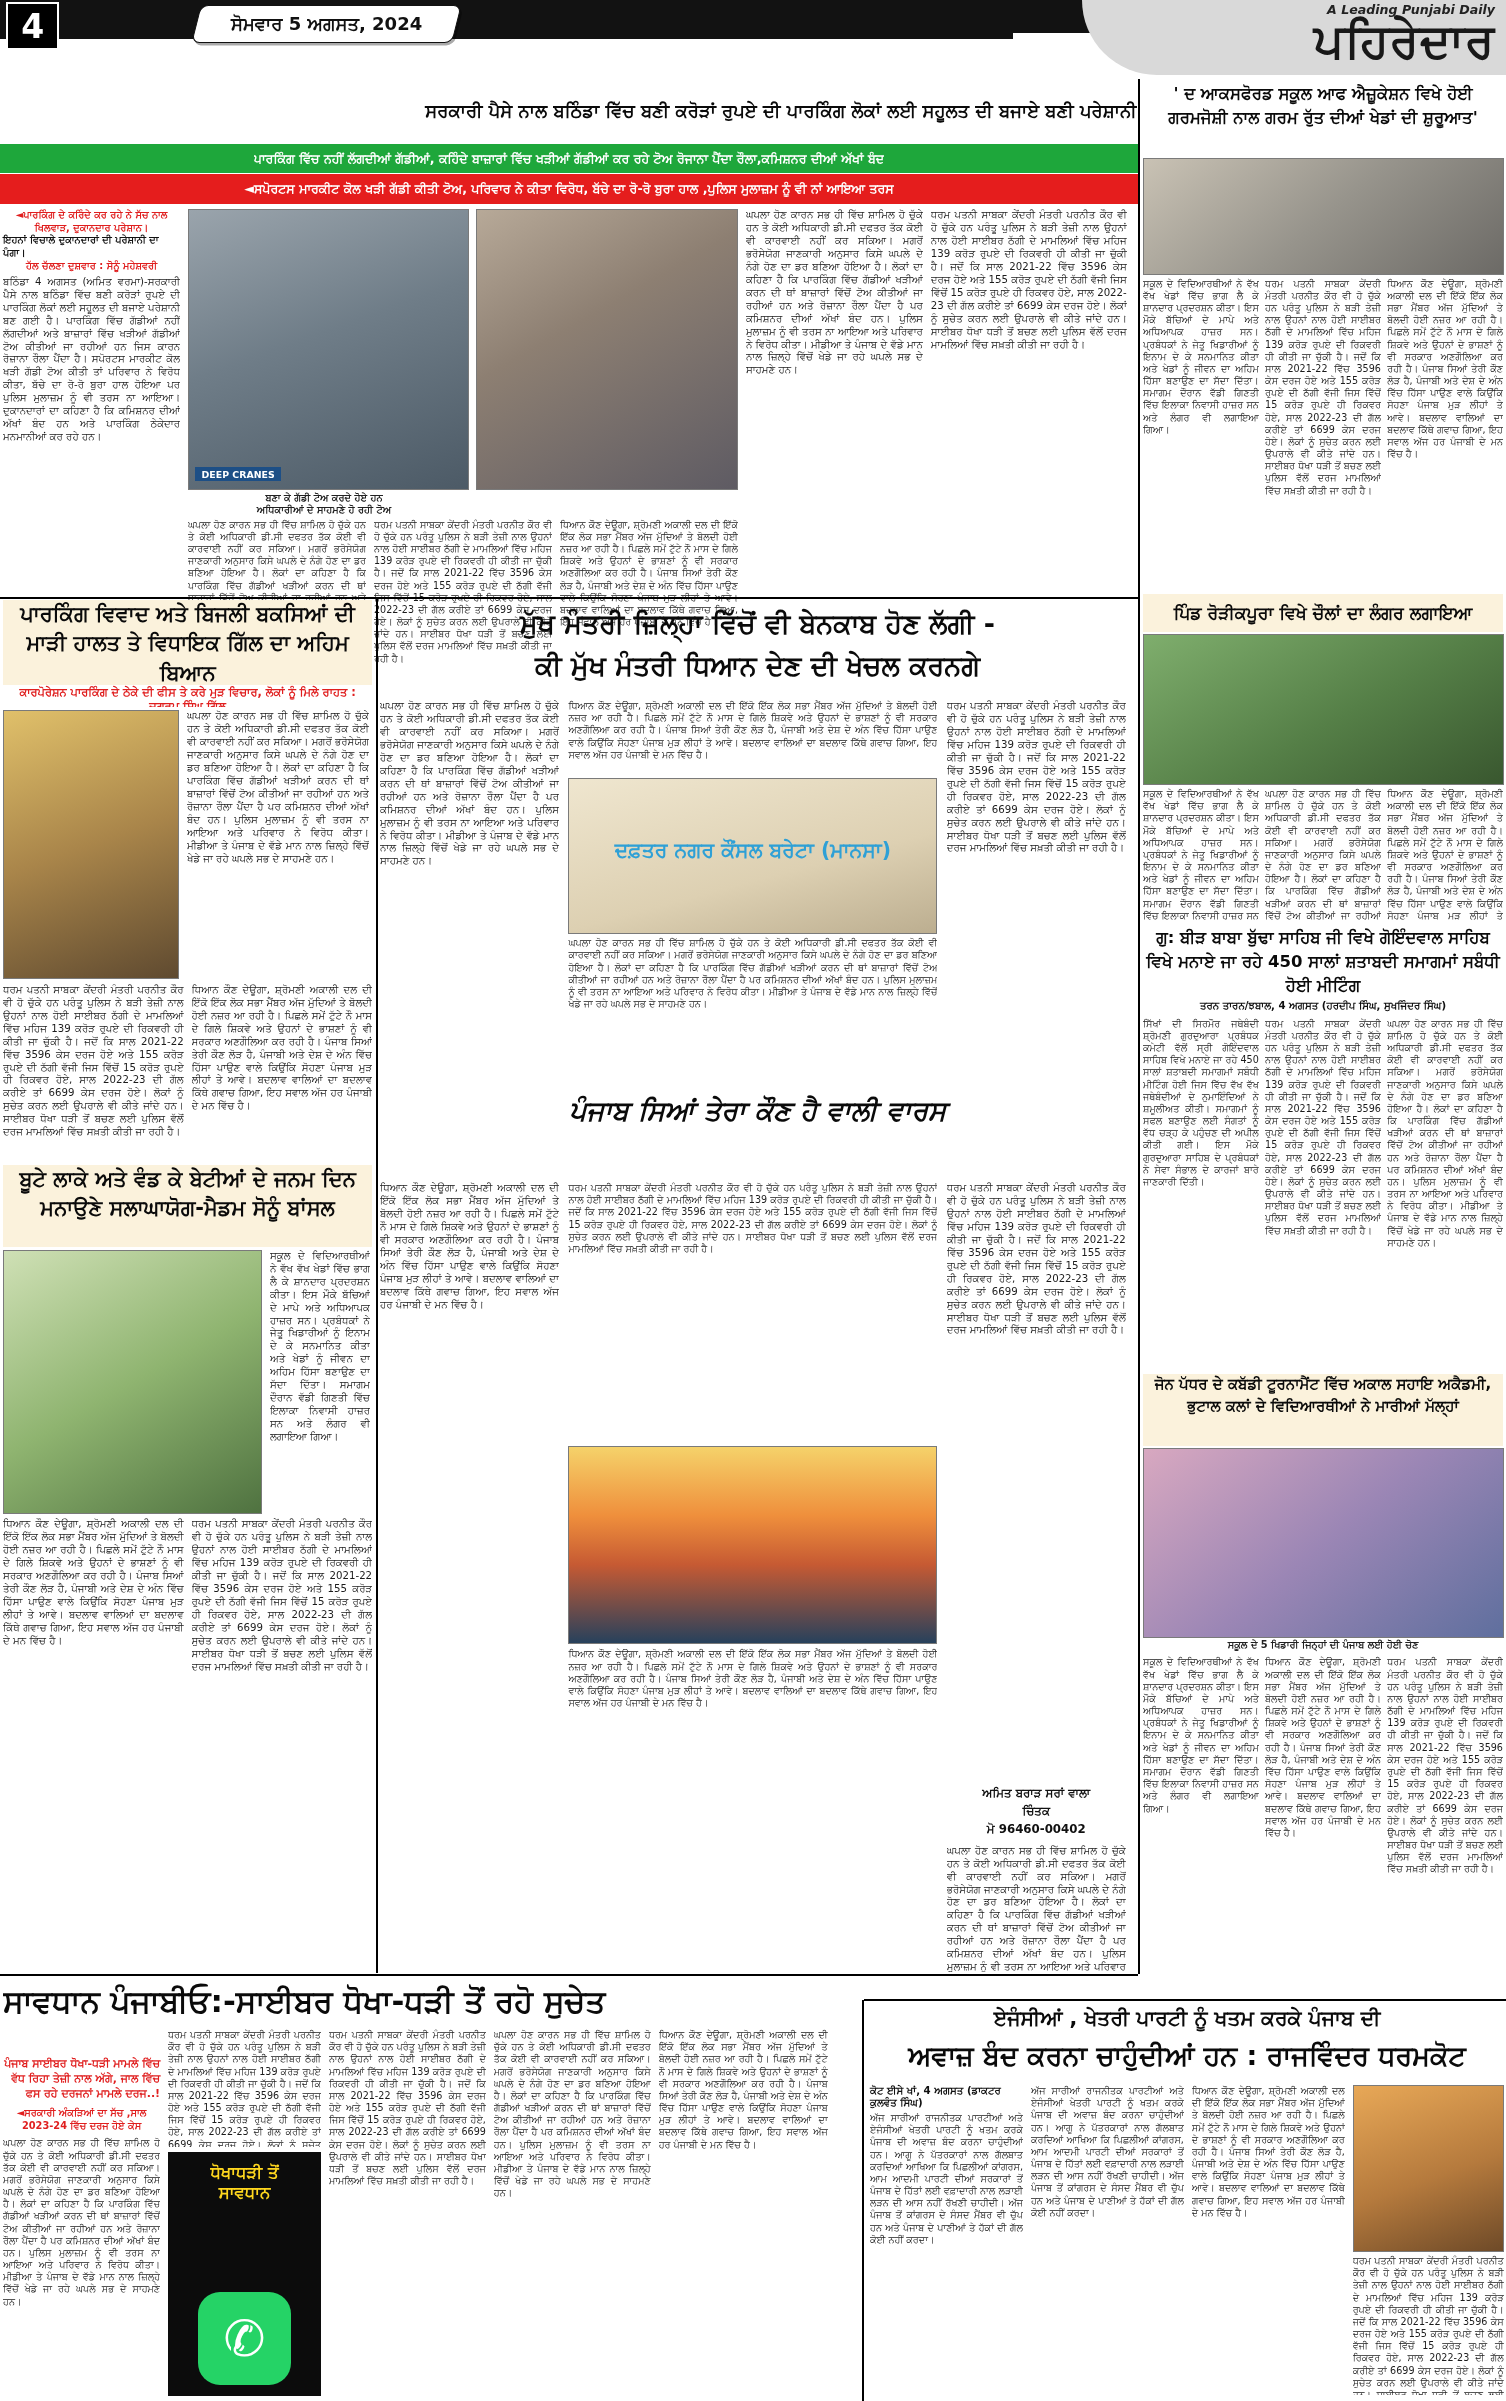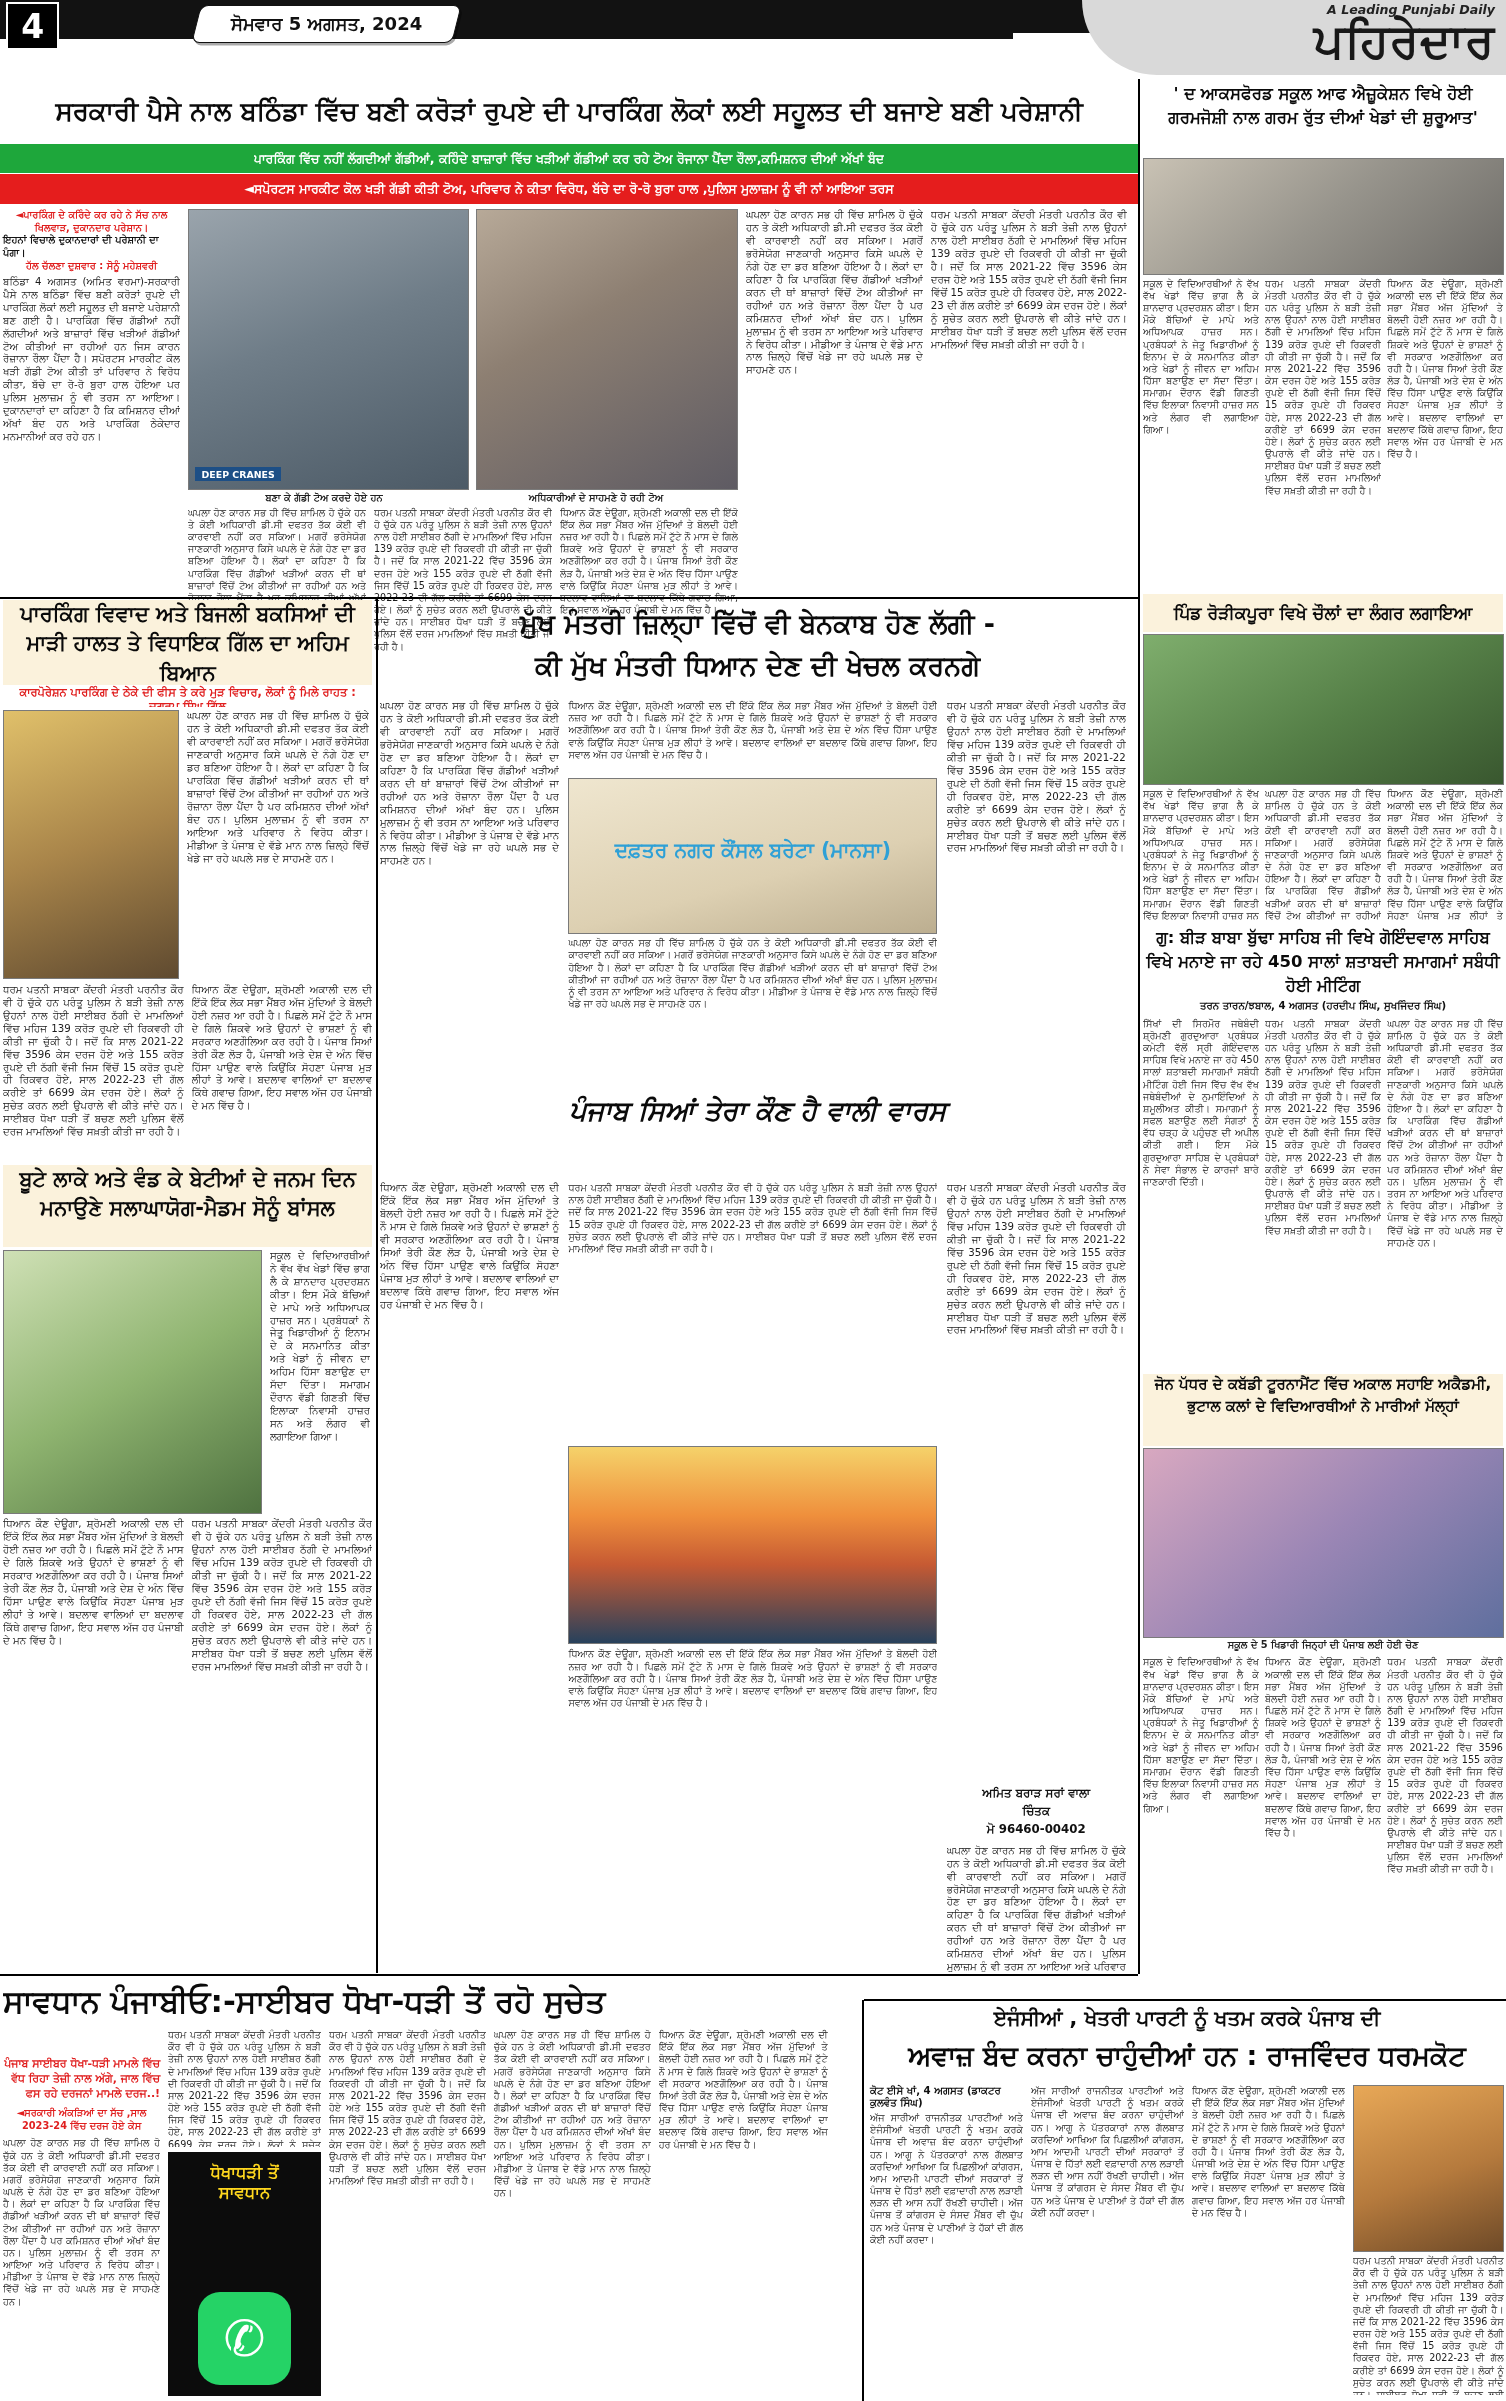--- a/index.html
+++ b/index.html
@@ -35,21 +35,21 @@
   .ph-group{background:linear-gradient(140deg,#c9c2b4 0%,#97948c 50%,#6c6a66 100%);}
   .ph-trees{background:linear-gradient(150deg,#7fae6d 0%,#557f47 55%,#39572f 100%);}
   .ph-kabaddi{background:linear-gradient(140deg,#d8a8c0 0%,#9b86b5 50%,#5f6f9e 100%);}
   .ph-turban{background:linear-gradient(160deg,#e0c06a 0%,#a9854a 50%,#5f4a30 100%);}
   .ph-garden{background:linear-gradient(150deg,#cfe0b5 0%,#8fb470 50%,#4f7240 100%);}
   .ph-building{background:linear-gradient(165deg,#efe6cf 0%,#ddd0b2 60%,#bcae90 100%);}
   .ph-portrait{background:linear-gradient(160deg,#e8a857 0%,#b57a3d 55%,#6e4a28 100%);}
   .ph-sunset{background:linear-gradient(180deg,#f5d26a 0%,#ef8f3c 35%,#c65a33 60%,#27415c 100%);}
   .signlabel{position:absolute;left:6%;right:6%;top:38%;color:#2ea0d6;font-weight:900;text-align:center;font-size:20.4px;}
   .plabel{position:absolute;left:6.3px;bottom:7.9px;background:#1d4f86;color:#fff;font-size:9.4px;font-weight:bold;padding:1.6px 6.3px;}
-  .caprow{display:flex;gap:0;}
+  .caprow{display:flex;gap:0;flex-direction:column;}
   
   #wabox{background:#0c0c0c;display:flex;flex-direction:column;align-items:center;justify-content:space-between;padding:11px 6.3px;}
   #wabox .wtxt{color:#ffd71e;font-size:16.5px;font-weight:bold;text-align:center;line-height:1.25;}
   #wacircle{width:93px;height:93px;border-radius:22px;background:#25d366;display:flex;align-items:center;justify-content:center;}
   #wacircle span{color:#fff;font-size:50px;line-height:1;}
   .sig{font-weight:bold;text-align:center;font-size:11.8px;line-height:1.5;}
   .byline{font-weight:bold;font-size:10.2px;color:#101010;}
 </style>
 </head>
 <body>
@@ -62,21 +62,21 @@
     <span>4</span>
   </div>
   <div id="datetab" class="abs" style="left:196px;top:4.7px;width:259px;height:36px;">
     <span>ਸੋਮਵਾਰ 5 ਅਗਸਤ, 2024</span>
   </div>
   <div id="masthead" class="abs" style="right:0;top:0;width:424px;height:75px;text-align:right;padding:1.6px 11px 0 0;box-sizing:border-box;">
     <div class="tg">A Leading Punjabi Daily</div>
     <div class="mh">ਪਹਿਰੇਦਾਰ</div>
   </div>
 
-  <div class="abs hl nowrap" style="left:1.6px;top:82px;width:1135px;height:60px;font-size:26px;line-height:58px;font-weight:900;">ਸਰਕਾਰੀ ਪੈਸੇ ਨਾਲ ਬਠਿੰਡਾ ਵਿੱਚ ਬਣੀ ਕਰੋੜਾਂ ਰੁਪਏ ਦੀ ਪਾਰਕਿੰਗ ਲੋਕਾਂ ਲਈ ਸਹੂਲਤ ਦੀ ਬਜਾਏ ਬਣੀ ਪਰੇਸ਼ਾਨੀ</div>
+  <div class="abs hl nowrap" style="left:1.6px;top:82px;width:1135px;height:60px;font-size:18px;line-height:58px;font-weight:900;text-align:right;">ਸਰਕਾਰੀ ਪੈਸੇ ਨਾਲ ਬਠਿੰਡਾ ਵਿੱਚ ਬਣੀ ਕਰੋੜਾਂ ਰੁਪਏ ਦੀ ਪਾਰਕਿੰਗ ਲੋਕਾਂ ਲਈ ਸਹੂਲਤ ਦੀ ਬਜਾਏ ਬਣੀ ਪਰੇਸ਼ਾਨੀ</div>
 
   <div class="abs band" style="left:0;top:144px;width:1138px;height:29px;background:#1ea73b;">
     <span class="nowrap" style="font-size:12.6px;max-width:1130px;">ਪਾਰਕਿੰਗ ਵਿੱਚ ਨਹੀਂ ਲੱਗਦੀਆਂ ਗੱਡੀਆਂ, ਕਹਿੰਦੇ ਬਾਜ਼ਾਰਾਂ ਵਿੱਚ ਖੜੀਆਂ ਗੱਡੀਆਂ ਕਰ ਰਹੇ ਟੋਅ ਰੋਜਾਨਾ ਪੈਂਦਾ ਰੌਲਾ,ਕਮਿਸ਼ਨਰ ਦੀਆਂ ਅੱਖਾਂ ਬੰਦ</span>
   </div>
   <div class="abs band" style="left:0;top:174px;width:1138px;height:30px;background:#e51d1d;">
     <span class="nowrap" style="font-size:12.6px;max-width:1130px;">◄ਸਪੋਰਟਸ ਮਾਰਕੀਟ ਕੋਲ ਖੜੀ ਗੱਡੀ ਕੀਤੀ ਟੋਅ, ਪਰਿਵਾਰ ਨੇ ਕੀਤਾ ਵਿਰੋਧ, ਬੱਚੇ ਦਾ ਰੋ-ਰੋ ਬੁਰਾ ਹਾਲ ,ਪੁਲਿਸ ਮੁਲਾਜ਼ਮ ਨੂੰ ਵੀ ਨਾਂ ਆਇਆ ਤਰਸ</span>
   </div>
 
   <div class="abs flexr" style="left:3.1px;top:209px;width:1134px;height:386px;gap:7.9px;">
     <div style="width:177px;display:flex;flex-direction:column;">

